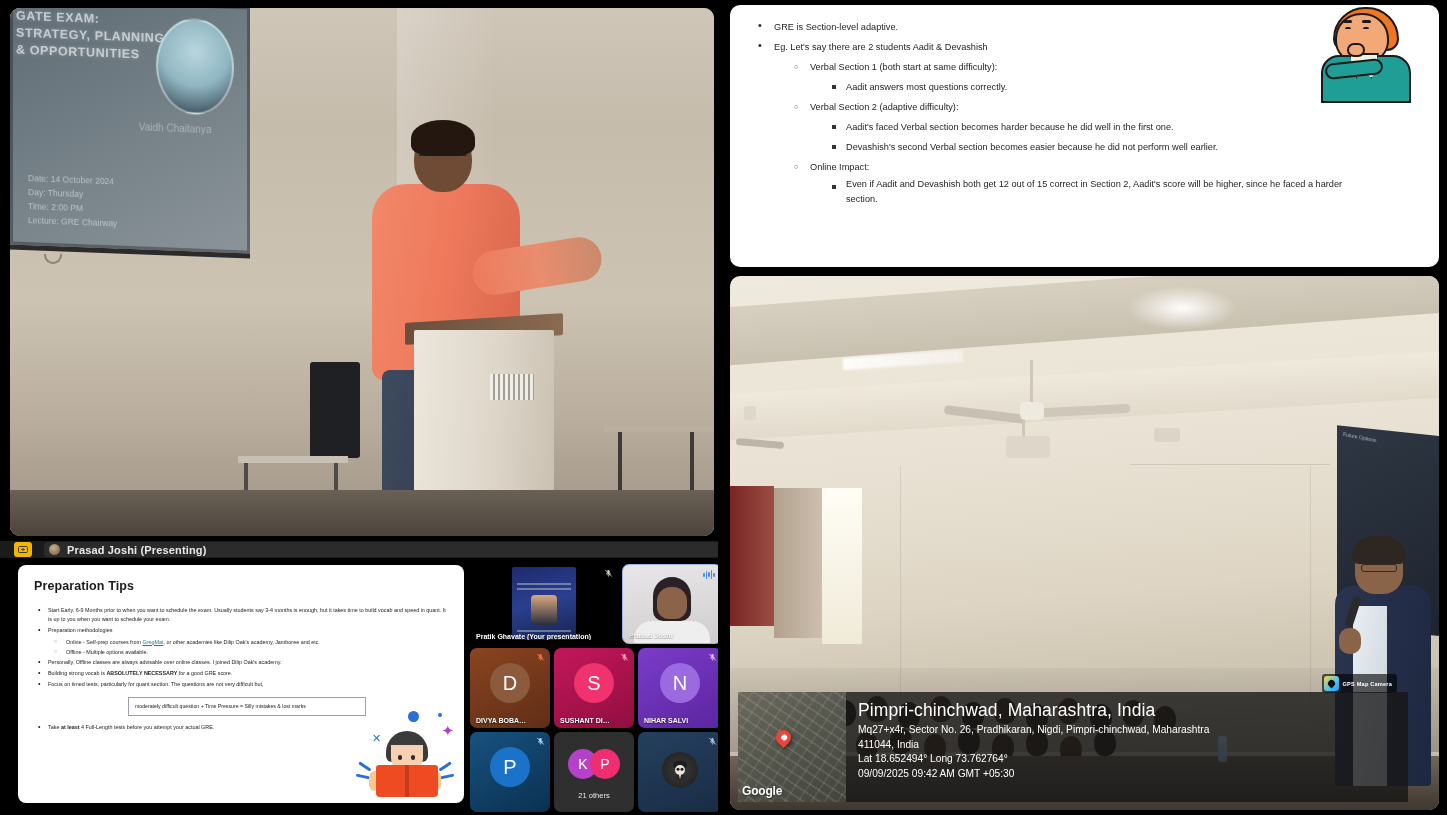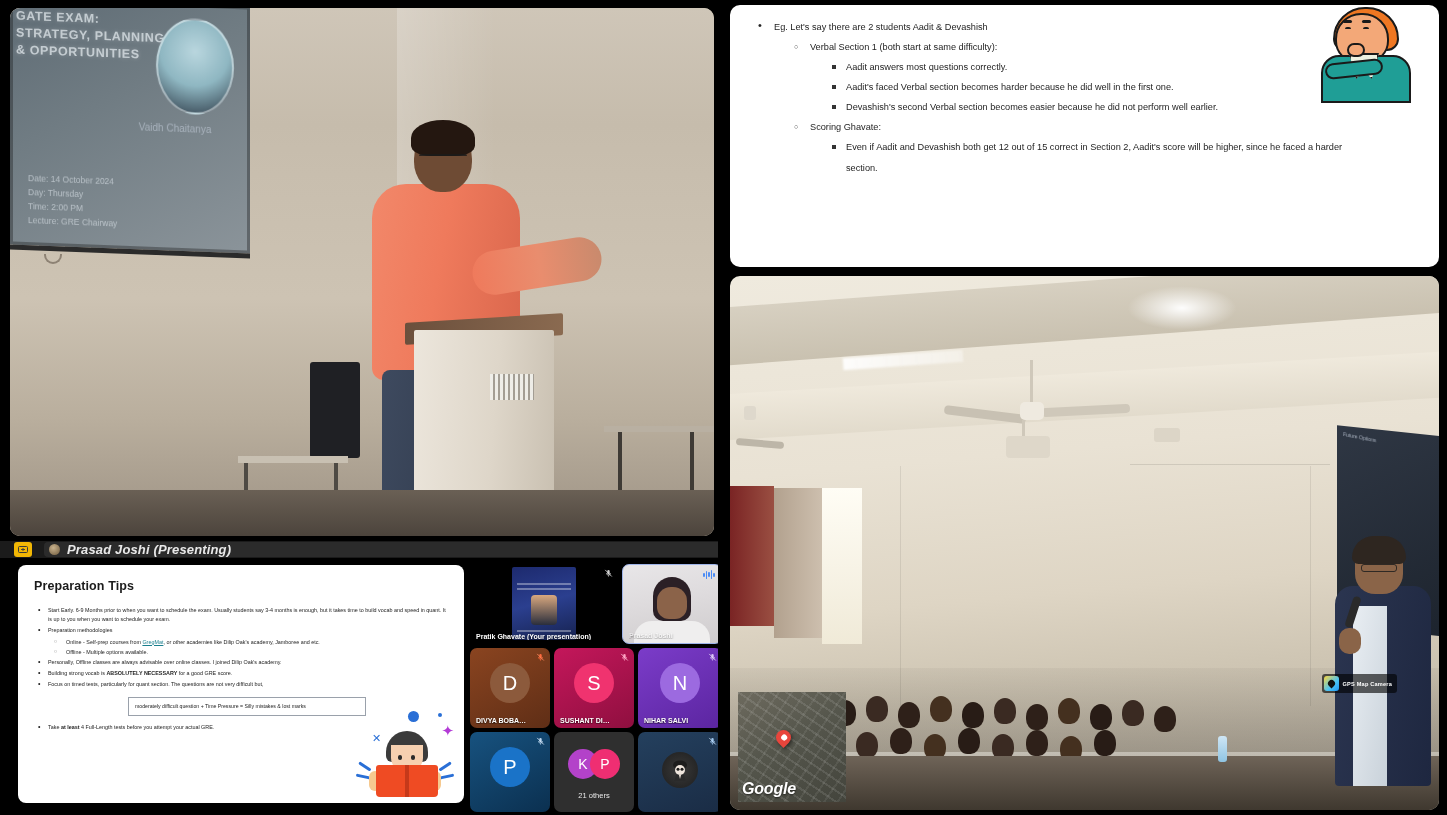--- a/index.html
+++ b/index.html
@@ -146,21 +146,21 @@
   }
   .present-pill {
     margin-left:12px; height:15px; background:#2b2b2b; border-radius:4px;
     display:flex; align-items:center; padding:0 10px 0 5px; flex:1;
   }
   .present-avatar {
     width:11px; height:11px; border-radius:50%;
     background:radial-gradient(circle at 40% 35%,#c9b28d,#6e5a3c);
     margin-right:7px; flex:none;
   }
-  .present-name { color:#e8e8e8; font-size:13px; font-weight:700; letter-spacing:.15px;font-style:italic; }
+  .present-name { color:#e8e8e8; font-size:11px; font-weight:700; letter-spacing:.15px; }
 
   
   .slide-panel {
     position:absolute; left:18px; top:565px; width:446px; height:238px;
     background:#fff; border-radius:8px; overflow:hidden; padding:14px 16px 0 16px;
   }
   .slide-title { font-size:12.5px; font-weight:700; color:#1b1b1b; letter-spacing:.1px; }
   .slide-body { margin-top:13px; font-size:5.4px; color:#1d1d1d; line-height:9.2px; }
   .sb-l1 { position:relative; padding-left:14px; margin-bottom:2px; }
   .sb-l1:before { content:'•'; position:absolute; left:4px; top:-1px; font-size:7px; color:#222; }
@@ -253,21 +253,21 @@
     position:absolute; left:8px; top:5px; width:709px; height:262px;
     background:#fff; border-radius:10px; overflow:hidden; padding:12px 18px 0 14px;
   }
   .gre-body { font-size:9.2px; color:#242424; line-height:20px; }
   .g-l1 { position:relative; padding-left:30px; }
   .g-l1:before { content:'•'; position:absolute; left:14px; top:-2px; font-size:11px; }
   .g-l2 { position:relative; padding-left:66px; }
   .g-l2:before { content:'○'; position:absolute; left:50px; top:0; font-size:7px; color:#444; }
   .g-l3 { position:relative; padding-left:102px; }
   .g-l3:before { content:''; position:absolute; left:88px; top:8px; width:4px; height:4px; background:#333; }
-  .g-l3.wrap { line-height:21px; }
+  .g-l3.wrap { line-height:15px; }
   .thinker { position:absolute; right:26px; top:0px; width:94px; height:98px; }
   .th-hair { position:absolute; left:14px; top:2px; width:66px; height:44px;
              background:#ef7722; border-radius:32px 32px 12px 12px; border:2px solid #1a1a1a; }
   .th-face { position:absolute; left:16px; top:8px; width:54px; height:50px;
              background:#f3a878; border-radius:26px 26px 22px 22px; border:2px solid #1a1a1a; }
   .th-eye { position:absolute; top:22px; width:6px; height:4px;
             border-top:2px solid #1a1a1a; border-radius:3px; }
   .th-eye.l { left:26px; } .th-eye.r { left:44px; }
   .th-brow { position:absolute; top:15px; width:9px; height:3px; background:#1a1a1a; border-radius:2px; }
   .th-brow.l { left:24px; } .th-brow.r { left:43px; }
@@ -382,22 +382,22 @@
       repeating-linear-gradient(124deg, rgba(255,255,255,.07) 0 2px, rgba(0,0,0,0) 2px 11px),
       linear-gradient(150deg,#6d6a5e 0%,#55564c 45%,#43443c 100%);
   }
   .gps-map-pin {
     position:absolute; left:38px; top:38px; width:15px; height:15px;
     background:#e8453c; border-radius:50% 50% 50% 0; transform:rotate(-45deg);
     box-shadow:0 2px 4px rgba(0,0,0,.5);
   }
   .gps-map-pin:after { content:''; position:absolute; left:4.5px; top:4.5px;
     width:6px; height:6px; background:#fff; border-radius:50%; }
-  .gmaps-wm { position:absolute; left:4px; bottom:4px; color:#fff; font-size:16px;
-              font-weight:700; text-shadow:0 1px 2px rgba(0,0,0,.6); letter-spacing:-.2px;font-style:italic; }
+  .gmaps-wm { position:absolute; left:4px; bottom:4px; color:#fff; font-size:12px;
+              font-weight:700; text-shadow:0 1px 2px rgba(0,0,0,.6); letter-spacing:-.2px; }
   .gps-info {
     flex:1; background:rgba(22,22,22,.78); padding:8px 12px; color:#fff;
   }
   .gps-city { font-size:17.5px; font-weight:400; letter-spacing:.1px; margin-bottom:2px; }
   .gps-line { font-size:10.2px; line-height:14.5px; font-weight:400; }
 
   .divider-v { position:absolute; left:718px; top:0; width:6px; height:815px; background:#000; }
 </style>
 </head>
 <body>
@@ -595,26 +595,28 @@
 
     </div>
   </div>
 
   <div class="divider-v"></div>
 
   <div class="right-col">
 
     <div class="gre-slide">
       <div class="gre-body">
+        <div class="g-l1">GRE is Section-level adaptive.</div>
         <div class="g-l1">Eg. Let's say there are 2 students Aadit &amp; Devashish</div>
         <div class="g-l2">Verbal Section 1 (both start at same difficulty):</div>
         <div class="g-l3">Aadit answers most questions correctly.</div>
+        <div class="g-l2">Verbal Section 2 (adaptive difficulty):</div>
         <div class="g-l3">Aadit's faced Verbal section becomes harder because he did well in the first one.</div>
         <div class="g-l3">Devashish's second Verbal section becomes easier because he did not perform well earlier.</div>
-        <div class="g-l2">Scoring Ghavate:</div>
+        <div class="g-l2">Online Impact:</div>
         <div class="g-l3 wrap" style="padding-right:78px">Even if Aadit and Devashish both get 12 out of 15 correct in Section 2, Aadit's score will be higher, since he faced a harder section.</div>
       </div>
       <div class="thinker">
         <span class="th-hair"></span>
         <span class="th-face"></span>
         <span class="th-brow l"></span>
         <span class="th-brow r"></span>
         <span class="th-eye l"></span>
         <span class="th-eye r"></span>
         <span class="th-body"></span>
@@ -690,16 +692,23 @@
             <span class="gps-pin"></span>
           </span>
         <span class="gps-logo-txt">GPS Map Camera</span>
       </div>
 
       <div class="gps-card">
         <div class="gps-map">
           <span class="gps-map-pin"></span>
           <span class="gmaps-wm">Google</span>
         </div>
+        <div class="gps-info">
+          <div class="gps-city">Pimpri-chinchwad, Maharashtra, India</div>
+          <div class="gps-line">Mq27+x4r, Sector No. 26, Pradhikaran, Nigdi, Pimpri-chinchwad, Maharashtra</div>
+          <div class="gps-line">411044, India</div>
+          <div class="gps-line">Lat 18.652494° Long 73.762764°</div>
+          <div class="gps-line">09/09/2025 09:42 AM GMT +05:30</div>
+        </div>
       </div>
     </div>
   </div>
 </div>
 
 </body></html>

